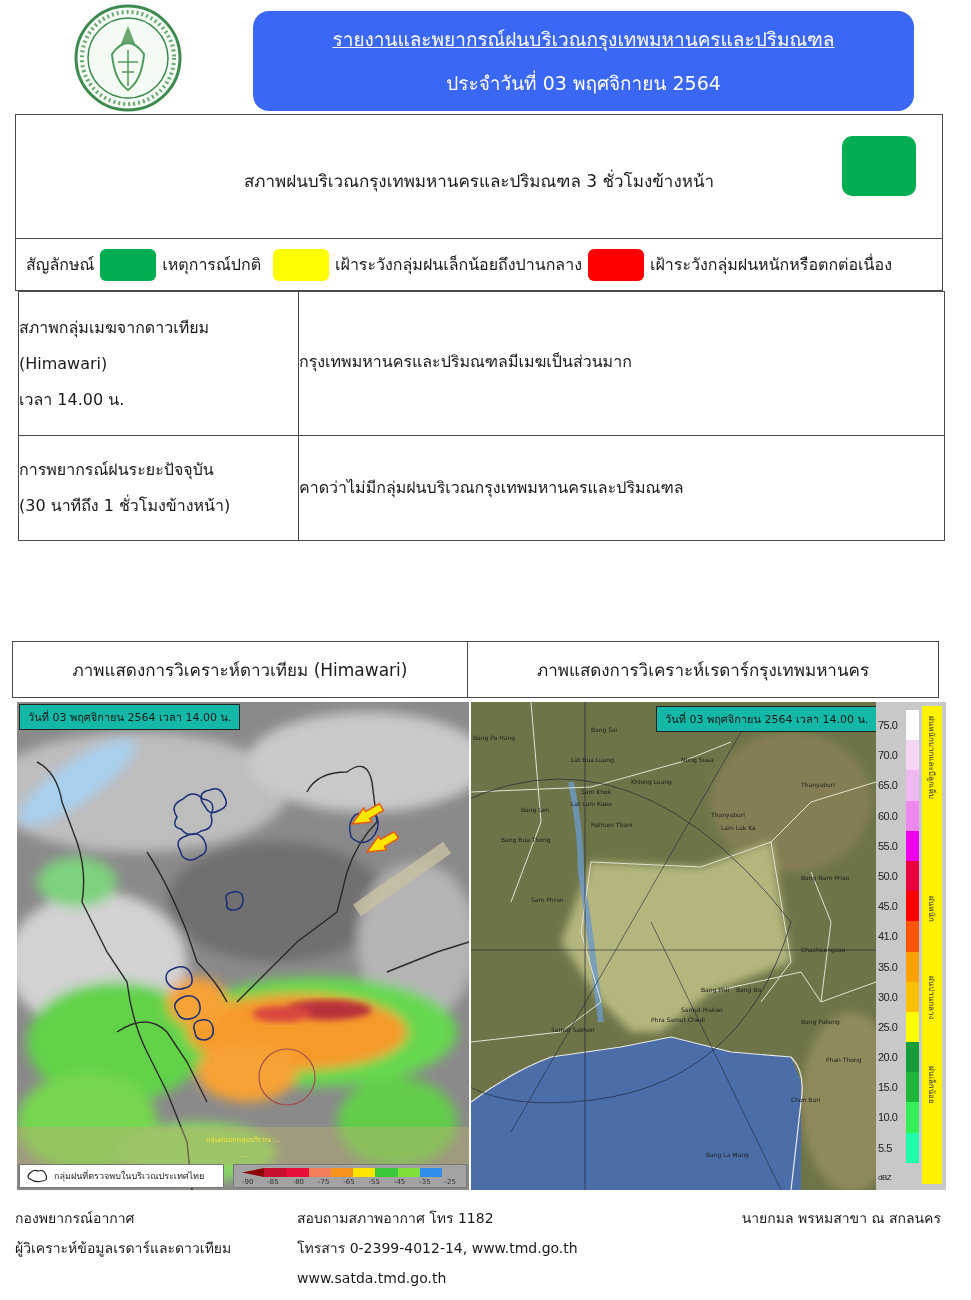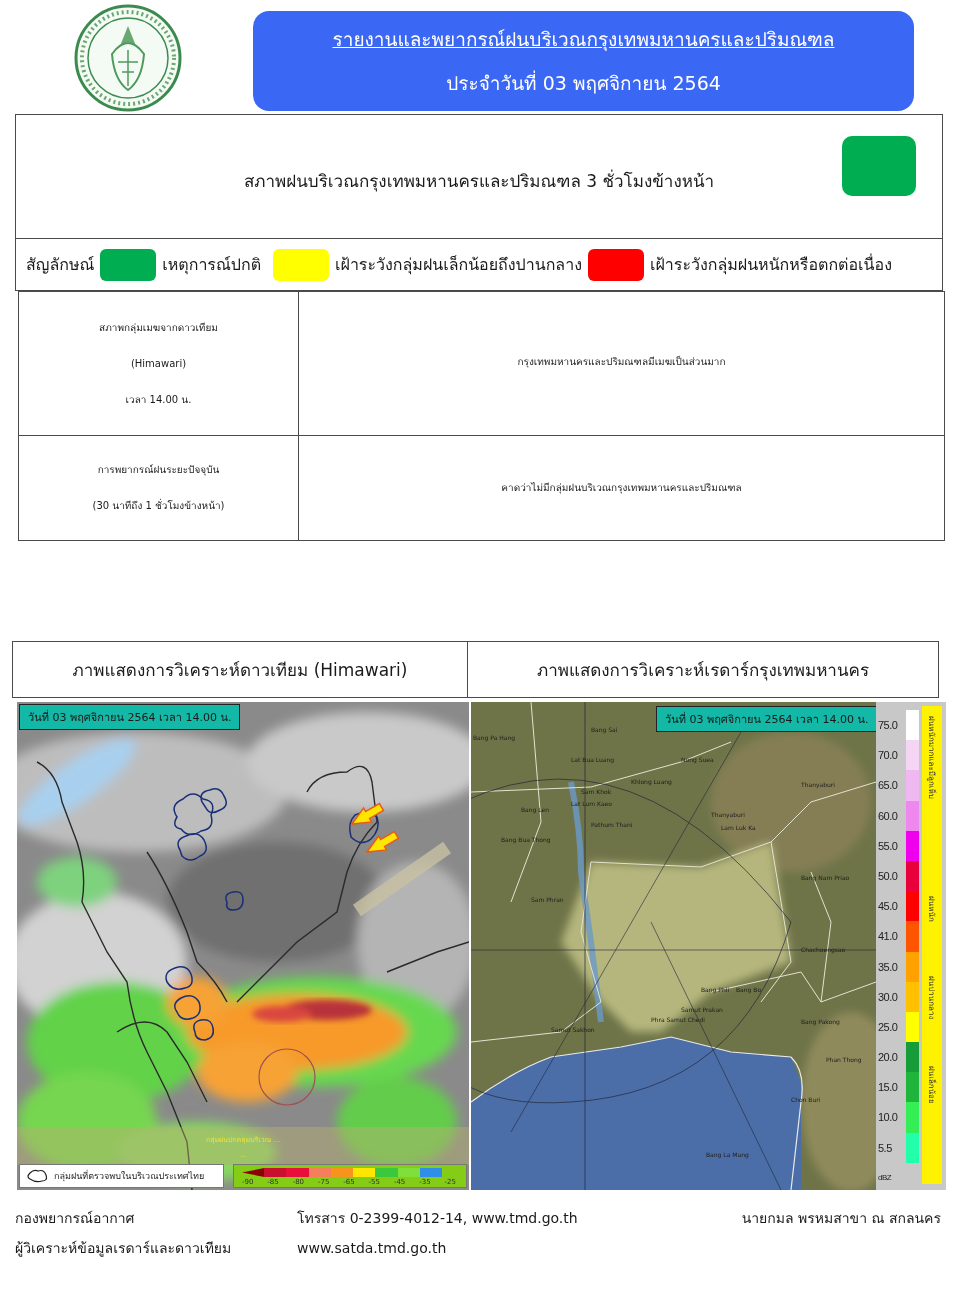--- a/index.html
+++ b/index.html
@@ -20,21 +20,21 @@
 
   .status-box { left: 15px; top: 114px; width: 928px; height: 125px; }
   .status-box .title { position: absolute; left: 0; right: 0; top: 52px; text-align: center; font-size: 17px; }
   .status-indicator { position: absolute; left: 826px; top: 21px; width: 74px; height: 60px; border-radius: 10px; background: #00ad50; }
 
   .legend-box { left: 15px; top: 238px; width: 928px; height: 53px; display: flex; align-items: center; padding-left: 10px; font-size: 16px; }
   .legend-box .swatch { width: 56px; height: 32px; border-radius: 6px; margin: 0 6px; display: inline-block; }
   .legend-box span.lbl { white-space: nowrap; }
 
   .info-table { position: absolute; left: 18px; top: 291px; width: 927px; border-collapse: collapse; }
-  .info-table td { border: 1.5px solid #4a4a4a; text-align: center; vertical-align: middle; font-size: 10px; line-height: 36px; }
+  .info-table td { border: 1.5px solid #4a4a4a; text-align: left; vertical-align: middle; font-size: 16px; line-height: 36px; }
   .info-table td.left { width: 280px; }
 
   .images-header { position: absolute; left: 12px; top: 641px; width: 927px; height: 57px; border: 1.5px solid #4a4a4a; display: flex; }
   .images-header div { display: flex; align-items: center; justify-content: center; font-size: 17px; }
   .images-header .h-left { width: 455px; border-right: 1.5px solid #4a4a4a; }
   .images-header .h-right { flex: 1; }
 
   .sat-image { position: absolute; left: 17px; top: 702px; width: 452px; height: 488px; overflow: hidden; background: #8d8d8d; }
   .radar-image { position: absolute; left: 471px; top: 702px; width: 475px; height: 488px; overflow: hidden; background: #6f7448; }
 
@@ -179,21 +179,21 @@
     <text x="226" y="455" font-size="7" text-anchor="middle" fill="#f2e23a" font-family="DejaVu Sans, sans-serif">... </text>
   </svg>
   <div class="stamp" style="left:2px; top:2px;">วันที่ 03 พฤศจิกายน 2564 เวลา 14.00 น.</div>
   
   <div style="position:absolute; left:2px; top:462px; width:205px; height:24px; background:#fff; border:1px solid #777; display:flex; align-items:center; padding-left:6px; font-size:9px;">
     <svg width="22" height="14" viewBox="0 0 22 14">
         <path d="M4 10 q-4 -2 0 -6 q4 -4 8 -2 q6 -2 8 4 q2 6 -4 6 q-6 2 -12 -2 z" fill="none" stroke="#222" stroke-width="1.2"></path>
       </svg>
     <span style="margin-left:6px">กลุ่มฝนที่ตรวจพบในบริเวณประเทศไทย</span>
   </div>
-  <div style="position:absolute; left:216px; top:462px; width:234px; height:24px; background:#84cc16; border:1px solid #777;">
+  <div style="position:absolute; left:216px; top:462px; width:234px; height:24px; background:#a3a3a3; border:1px solid #777;">
     <div style="position:absolute; left:8px; top:3px; right:24px; height:9px; display:flex;">
       <div style="flex:1; background:#8b0000; clip-path:polygon(100% 0,100% 100%,0 50%)"></div>
       <div style="flex:1; background:#c8102e"></div>
       <div style="flex:1; background:#e8103a"></div>
       <div style="flex:1; background:#f57f5b"></div>
       <div style="flex:1; background:#f7941d"></div>
       <div style="flex:1; background:#ffe600"></div>
       <div style="flex:1; background:#3cc83c"></div>
       <div style="flex:1; background:#7fe03a"></div>
       <div style="flex:1; background:#2f8fe8"></div>
@@ -318,18 +318,19 @@
       <span style="top:360px">ฝนเล็กน้อย</span>
     </div>
   </div>
 </div>
 
 <div class="footer c1">
   <div>กองพยากรณ์อากาศ</div>
   <div>ผู้วิเคราะห์ข้อมูลเรดาร์และดาวเทียม</div>
 </div>
 <div class="footer c2">
+  <div>สอบถามสภาพอากาศ โทร 1182</div>
   <div>โทรสาร 0-2399-4012-14, www.tmd.go.th</div>
   <div>www.satda.tmd.go.th</div>
 </div>
 <div class="footer c3">
   <div>นายกมล  พรหมสาขา ณ สกลนคร</div>
 </div>
 
 </body></html>

